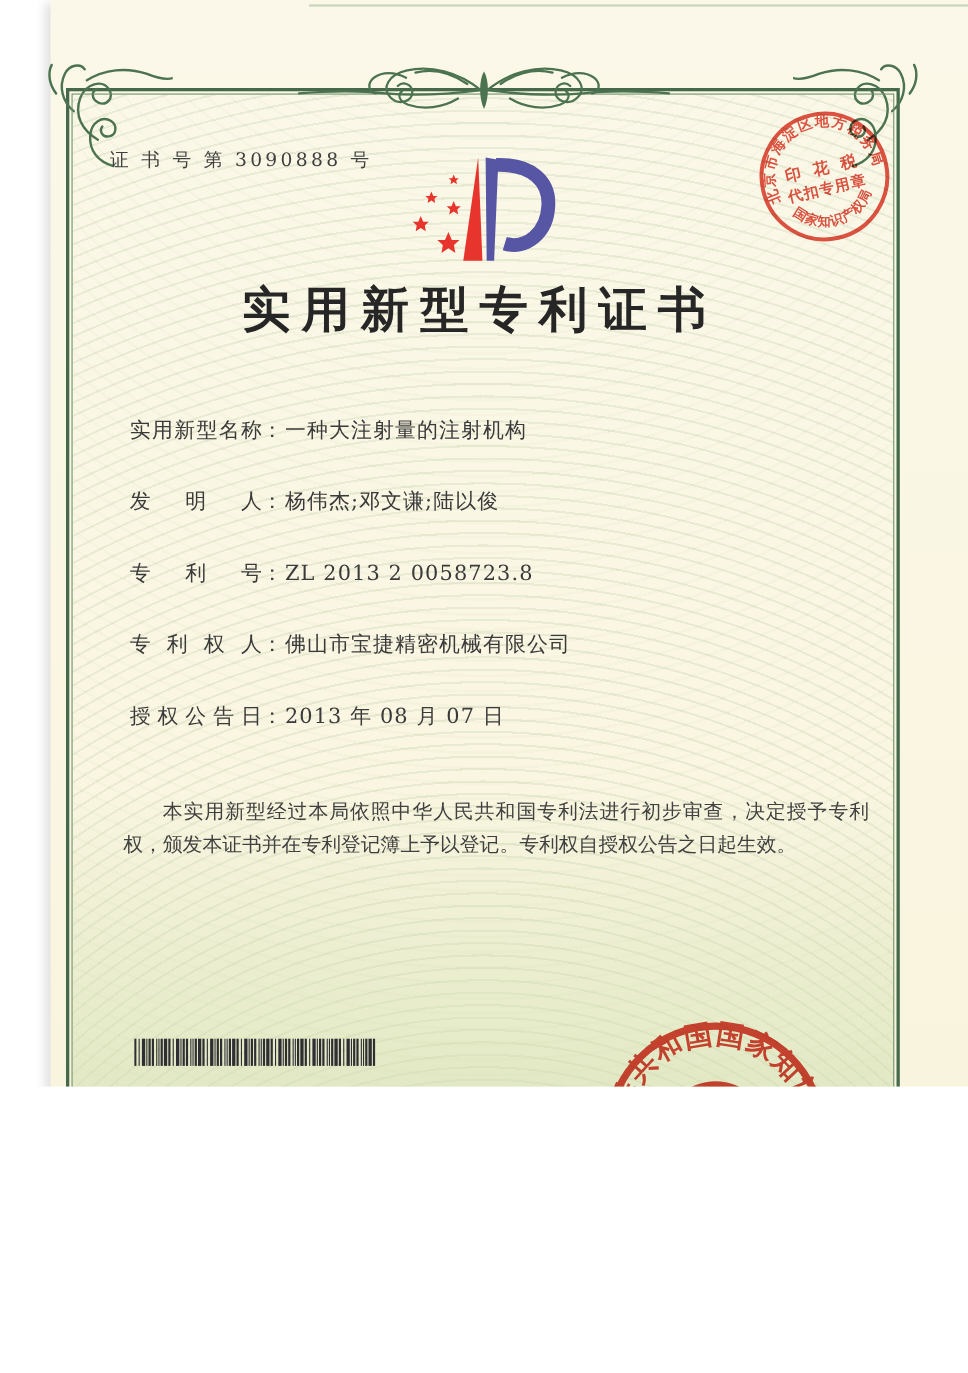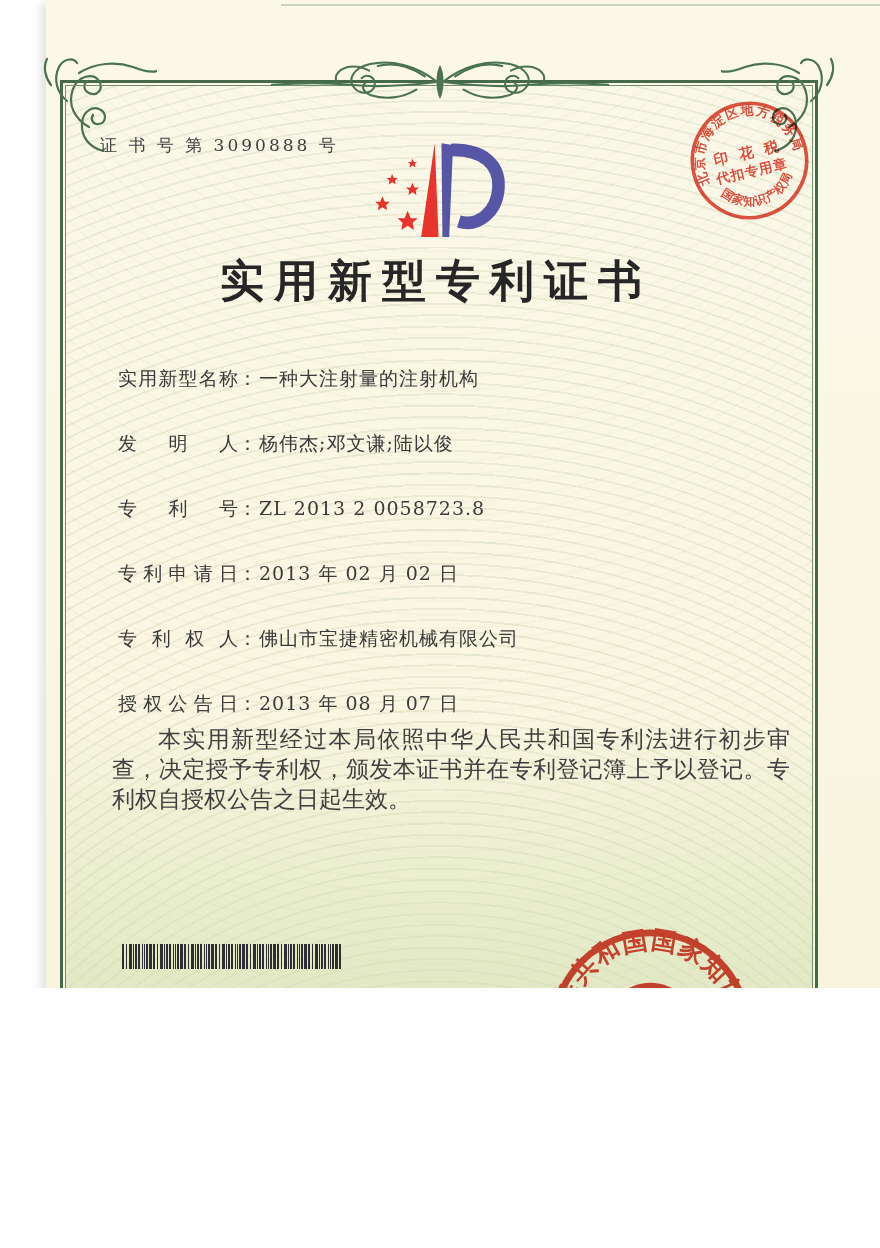--- a/index.html
+++ b/index.html
@@ -26,27 +26,27 @@
   .c-br{right:-36px;bottom:-28px;transform:scaleX(-1);}
   .c-tl{left:-36px;top:-28px;transform:scaleY(-1);}
   .c-tr{right:-36px;top:-28px;transform:scale(-1,-1);}
   .top-flourish{left:224px;top:50px;width:340px;height:64px;}
 
   .cert-number{position:absolute;left:54px;top:134px;font-size:17px;letter-spacing:3px;color:#3f3f3f;}
   .logo{position:absolute;left:322px;top:136px;width:145px;height:112px;}
   .title{position:absolute;left:14px;top:252px;width:752px;text-align:center;
          font-size:44px;font-weight:700;letter-spacing:10px;color:#262626;}
 
-  .fields{position:absolute;left:72px;top:366px;width:620px;}
+  .fields{position:absolute;left:72px;top:378px;width:620px;}
   .field-row{height:24px;margin-bottom:41px;font-size:19px;color:#3a3a3a;white-space:nowrap;}
   .flabel{display:inline-block;width:120px;text-align:justify;text-align-last:justify;}
   .colon{display:inline-block;margin-right:2px;}
   .fvalue{letter-spacing:1px;}
 
-  .paragraphs{position:absolute;left:66px;top:724px;width:678px;font-size:23px;line-height:30px;
+  .paragraphs{position:absolute;left:66px;top:724px;width:678px;font-size:18px;line-height:30px;
               color:#404040;text-align:justify;}
   .paragraphs p{margin:0;text-indent:2em;}
 
   .barcode{position:absolute;left:76px;top:944px;width:224px;height:25px;}
 
   .director-label{position:absolute;left:120px;top:1024px;font-size:21px;letter-spacing:6px;color:#333;}
   .signature{position:absolute;left:178px;top:988px;font-size:54px;font-weight:700;color:#1d1d1d;
              letter-spacing:16px;transform:rotate(-5deg) skewX(-8deg);white-space:nowrap;}
 
   .seal{position:absolute;left:482px;top:915px;width:245px;height:245px;mix-blend-mode:multiply;opacity:.93;}
@@ -145,23 +145,20 @@
 
     <div class="fields">
       <div class="field-row">
         <span class="flabel">实用新型名称</span><span class="colon">：</span><span class="fvalue">一种大注射量的注射机构</span>
       </div>
       <div class="field-row">
         <span class="flabel">发明人</span><span class="colon">：</span><span class="fvalue">杨伟杰;邓文谦;陆以俊</span>
       </div>
       <div class="field-row">
         <span class="flabel">专利号</span><span class="colon">：</span><span class="fvalue">ZL 2013 2 0058723.8</span>
-      </div>
-      <div class="field-row">
-        <span class="flabel">专利申请日</span><span class="colon">：</span><span class="fvalue">2013 年 02 月 02 日</span>
       </div>
       <div class="field-row">
         <span class="flabel">专利权人</span><span class="colon">：</span><span class="fvalue">佛山市宝捷精密机械有限公司</span>
       </div>
       <div class="field-row">
         <span class="flabel">授权公告日</span><span class="colon">：</span><span class="fvalue">2013 年 08 月 07 日</span>
       </div>
     </div>
 
     <div class="paragraphs">

